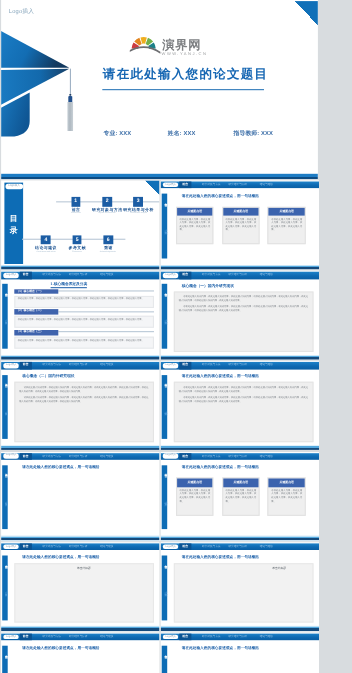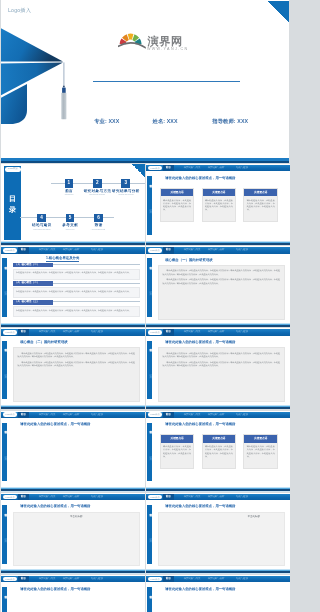--- a/index.html
+++ b/index.html
@@ -134,20 +134,21 @@
         <path d="M4.02,11.71 A11.0,11.0 0 0 1 8.70,8.31 L10.83,13.92 A5.0,5.0 0 0 0 8.70,15.47 Z" fill="#e2851f"></path>
         <path d="M9.71,7.99 A11.0,11.0 0 0 1 15.49,7.99 L13.92,13.78 A5.0,5.0 0 0 0 11.28,13.78 Z" fill="#efae1e"></path>
         <path d="M16.50,8.31 A11.0,11.0 0 0 1 21.18,11.71 L16.50,15.47 A5.0,5.0 0 0 0 14.37,13.92 Z" fill="#74b04a"></path>
         <path d="M21.80,12.57 A11.0,11.0 0 0 1 23.59,18.07 L17.59,18.36 A5.0,5.0 0 0 0 16.78,15.86 Z" fill="#1d8088"></path>
         <path d="M-2.6,22.8 Q12.6,12.5 27.8,22.8 L27.8,21.0 Q12.6,11.2 -2.6,21.0 Z" fill="#6d6e71"></path>
       </g>
       <text x="29.5" y="18.9" font-size="11.2" font-weight="bold" fill="#7e8083" letter-spacing="0.6">演界网</text>
       <text x="28.9" y="24.3" font-size="3.7" fill="#9d9fa1" letter-spacing="1.35">WWW.YANJ.CN</text>
     </svg>
 
+    <div class="cov-title">请在此处输入您的论文题目</div>
     <div class="cov-rule"></div>
     <div class="cov-meta">
       <span class="m0">专业: XXX</span>
       <span class="m1">姓名: XXX</span>
       <span class="m2">指导教师: XXX</span>
     </div>
     <div class="cov-tri"></div>
     <div class="cov-band"></div>
   </div>
 

